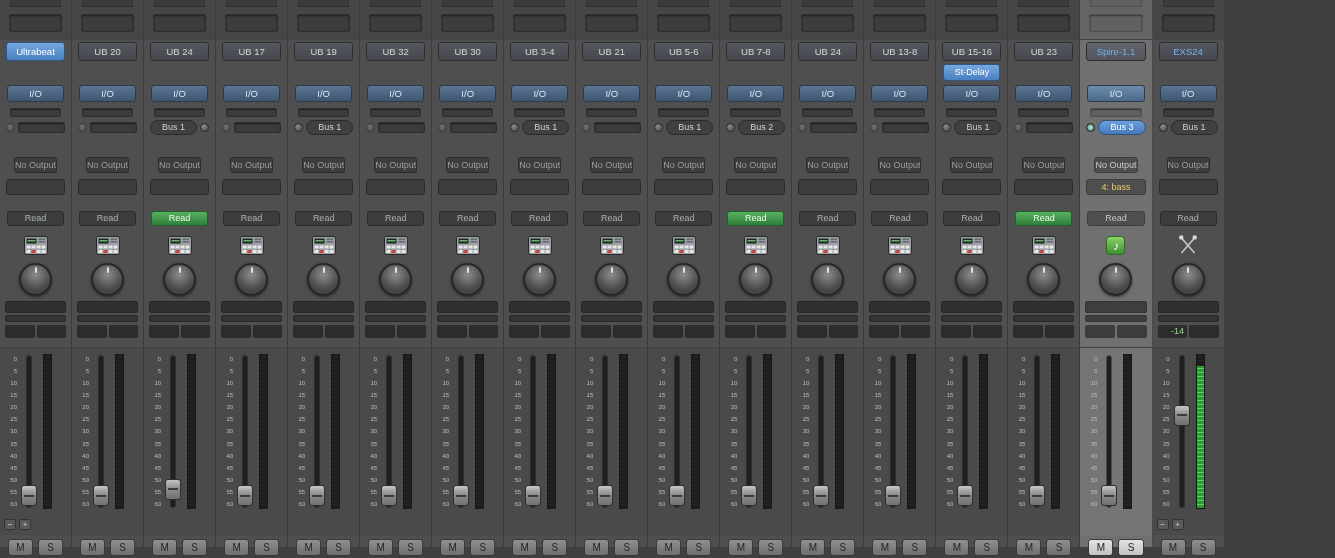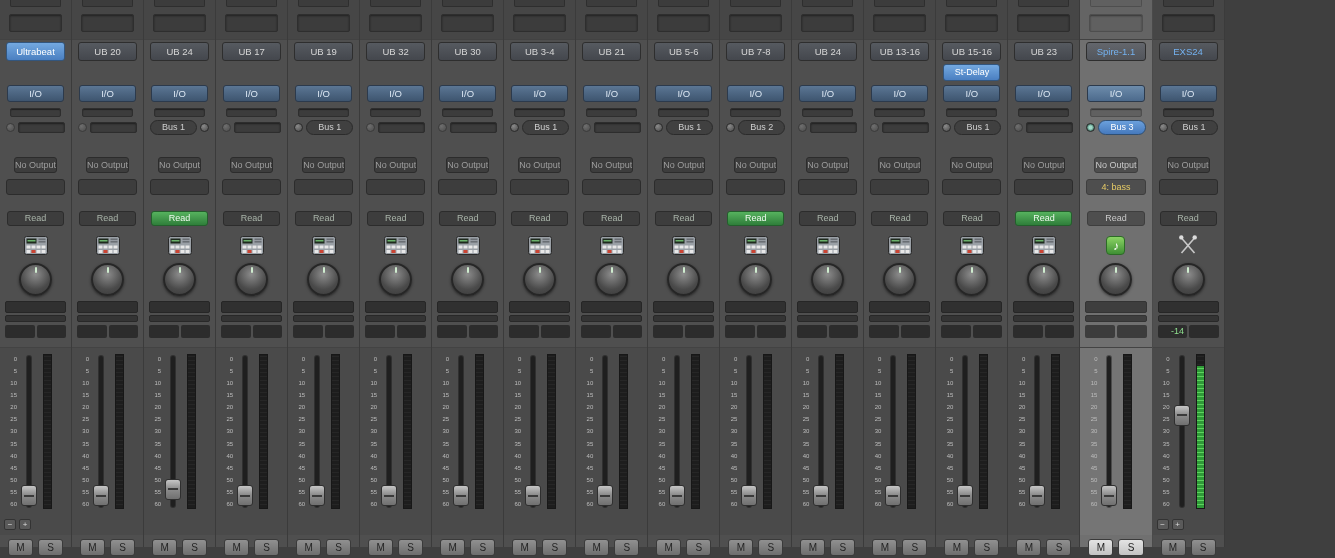--- a/index.html
+++ b/index.html
@@ -1051,21 +1051,21 @@
       <div class="msb m-btn">M</div>
       <div class="msb s-btn">S</div>
     </div>
   </div>
 
   <div class="strip">
     <div class="top-zone">
       <div class="top-partial"></div>
       <div class="slot-a"></div>
     </div>
-    <div class="btnrow name-btn name-label style-plain">UB 13-16</div>
+    <div class="btnrow name-btn name-label style-plain">UB 13-8</div>
     <div class="insert-row">
       
     </div>
     <div class="btnrow io-btn io-label">I/O</div>
     <div class="slot-thin"></div>
     <div class="send-row">
       <div class="send-knob dim"></div>
 
       <div class="send-empty"></div>
     </div>

